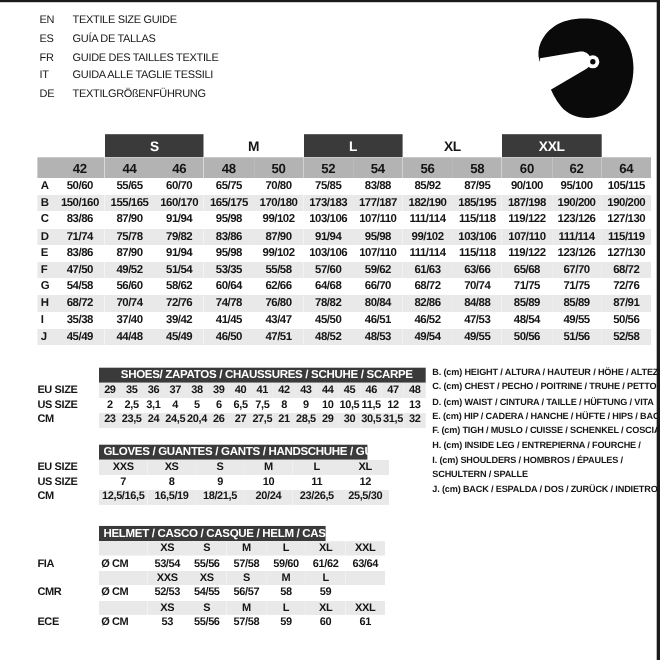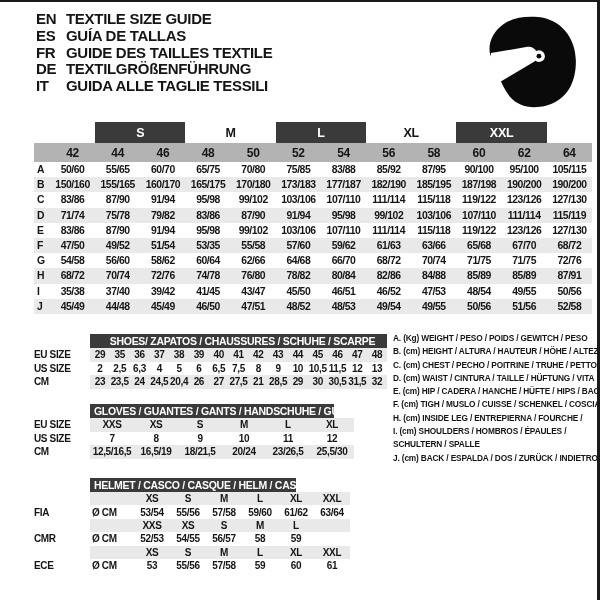--- a/index.html
+++ b/index.html
@@ -5,21 +5,21 @@
   html,body { margin:0; padding:0; background:#fff; }
   .page {
     position:relative; width:600px; height:600px; background:#ffffff;
     font-family:"Liberation Sans", sans-serif; color:#151515; overflow:hidden;
   }
   .edge-top   { position:absolute; top:0; left:0; width:600px; height:2px; background:#1a1a1a; }
   .edge-right { position:absolute; top:0; right:0; width:3px; height:600px; background:#1a1a1a; }
 
   
   .lang-block { position:absolute; left:36px; top:11px; }
-  .lang-row   { display:flex; font-weight:bold; font-size:15px; line-height:16.8px; letter-spacing:-0.3px; }
+  .lang-row   { display:flex; font-weight:normal; font-size:10px; line-height:16.8px; letter-spacing:-0.3px; }
   .lang-code  { width:30px; }
 
   
   .helmet-icon { position:absolute; left:483px; top:15px; width:95px; height:95px; }
 
   
   .main-table { position:absolute; left:34px; top:122px; width:558px; border-collapse:collapse; table-layout:fixed; }
   .main-table td { padding:0; margin:0; text-align:center; font-weight:bold; white-space:nowrap; overflow:hidden; }
   .group-row td { height:21px; font-size:12.5px; letter-spacing:-0.3px; }
   .band { background:#3a3a3a; color:#ffffff; }
@@ -56,26 +56,26 @@
      </div>
       <div class="lang-row">
        <span class="lang-code">ES</span>
        <span>GUÍA DE TALLAS</span>
      </div>
       <div class="lang-row">
        <span class="lang-code">FR</span>
        <span>GUIDE DES TAILLES TEXTILE</span>
      </div>
       <div class="lang-row">
+       <span class="lang-code">IT</span>
+       <span>GUIDA ALLE TAGLIE TESSILI</span>
+     </div>
+      <div class="lang-row">
        <span class="lang-code">DE</span>
        <span>TEXTILGRÖßENFÜHRUNG</span>
-     </div>
-      <div class="lang-row">
-       <span class="lang-code">IT</span>
-       <span>GUIDA ALLE TAGLIE TESSILI</span>
      </div>
     </div>
 
   <div class="helmet-icon">
     <svg viewBox="0 0 90 90" width="95" height="95">
       <path fill="#0a0a0a" d="M52,2 C74,4 88,22 88,44 C88,68 76,84 54,87 C42,88.6 32,85 26,78 C21,72 17,64 14,56 L7,38 C4,28 9,16 19,9 C28,2.5 40,1 52,2 Z"></path>
       <path fill="#ffffff" d="M9,33 L44,32 C48,32 51,34.5 52,38 C53,42 51,46 47,47.5 L12,62 C9,55 7.5,47 8,40 Z" transform="rotate(-8 30 45)"></path>
       <circle cx="53" cy="39" r="5.6" fill="#ffffff"></circle>
       <circle cx="53" cy="39" r="2.3" fill="#0a0a0a"></circle>
     </svg>
@@ -317,21 +317,21 @@
           <td class="cgray">44</td>
           <td class="cgray">45</td>
           <td class="cgray">46</td>
           <td class="cgray">47</td>
           <td class="cgray">48</td>
         </tr>
         <tr class="srow">
           <td class="outside">US SIZE</td>
           <td class="">2</td>
           <td class="">2,5</td>
-          <td class="">6,3</td>
+          <td class="">3,1</td>
           <td class="">4</td>
           <td class="">5</td>
           <td class="">6</td>
           <td class="">6,5</td>
           <td class="">7,5</td>
           <td class="">8</td>
           <td class="">9</td>
           <td class="">10</td>
           <td class="">10,5</td>
           <td class="">11,5</td>
@@ -481,21 +481,20 @@
           <td>55/56</td>
           <td>57/58</td>
           <td>59</td>
           <td>60</td>
           <td>61</td>
         </tr>
       </tbody>
     </table>
 
   <div class="legend">
-      <div class="legend-line">A. (Kg) WEIGHT / PESO / POIDS / GEWITCH / PESO</div>
       <div class="legend-line">B. (cm) HEIGHT / ALTURA / HAUTEUR / HÖHE / ALTEZZA</div>
       <div class="legend-line">C. (cm) CHEST / PECHO / POITRINE / TRUHE / PETTO</div>
       <div class="legend-line">D. (cm) WAIST / CINTURA / TAILLE / HÜFTUNG / VITA</div>
       <div class="legend-line">E. (cm) HIP / CADERA / HANCHE / HÜFTE / HIPS / BACINO</div>
       <div class="legend-line">F. (cm) TIGH / MUSLO / CUISSE / SCHENKEL / COSCIA</div>
       <div class="legend-line">H. (cm) INSIDE LEG / ENTREPIERNA / FOURCHE /</div>
       <div class="legend-line">I. (cm) SHOULDERS / HOMBROS / ÉPAULES /</div>
       <div class="legend-line">SCHULTERN / SPALLE</div>
       <div class="legend-line">J. (cm) BACK / ESPALDA / DOS / ZURÜCK / INDIETRO</div>
     </div>

